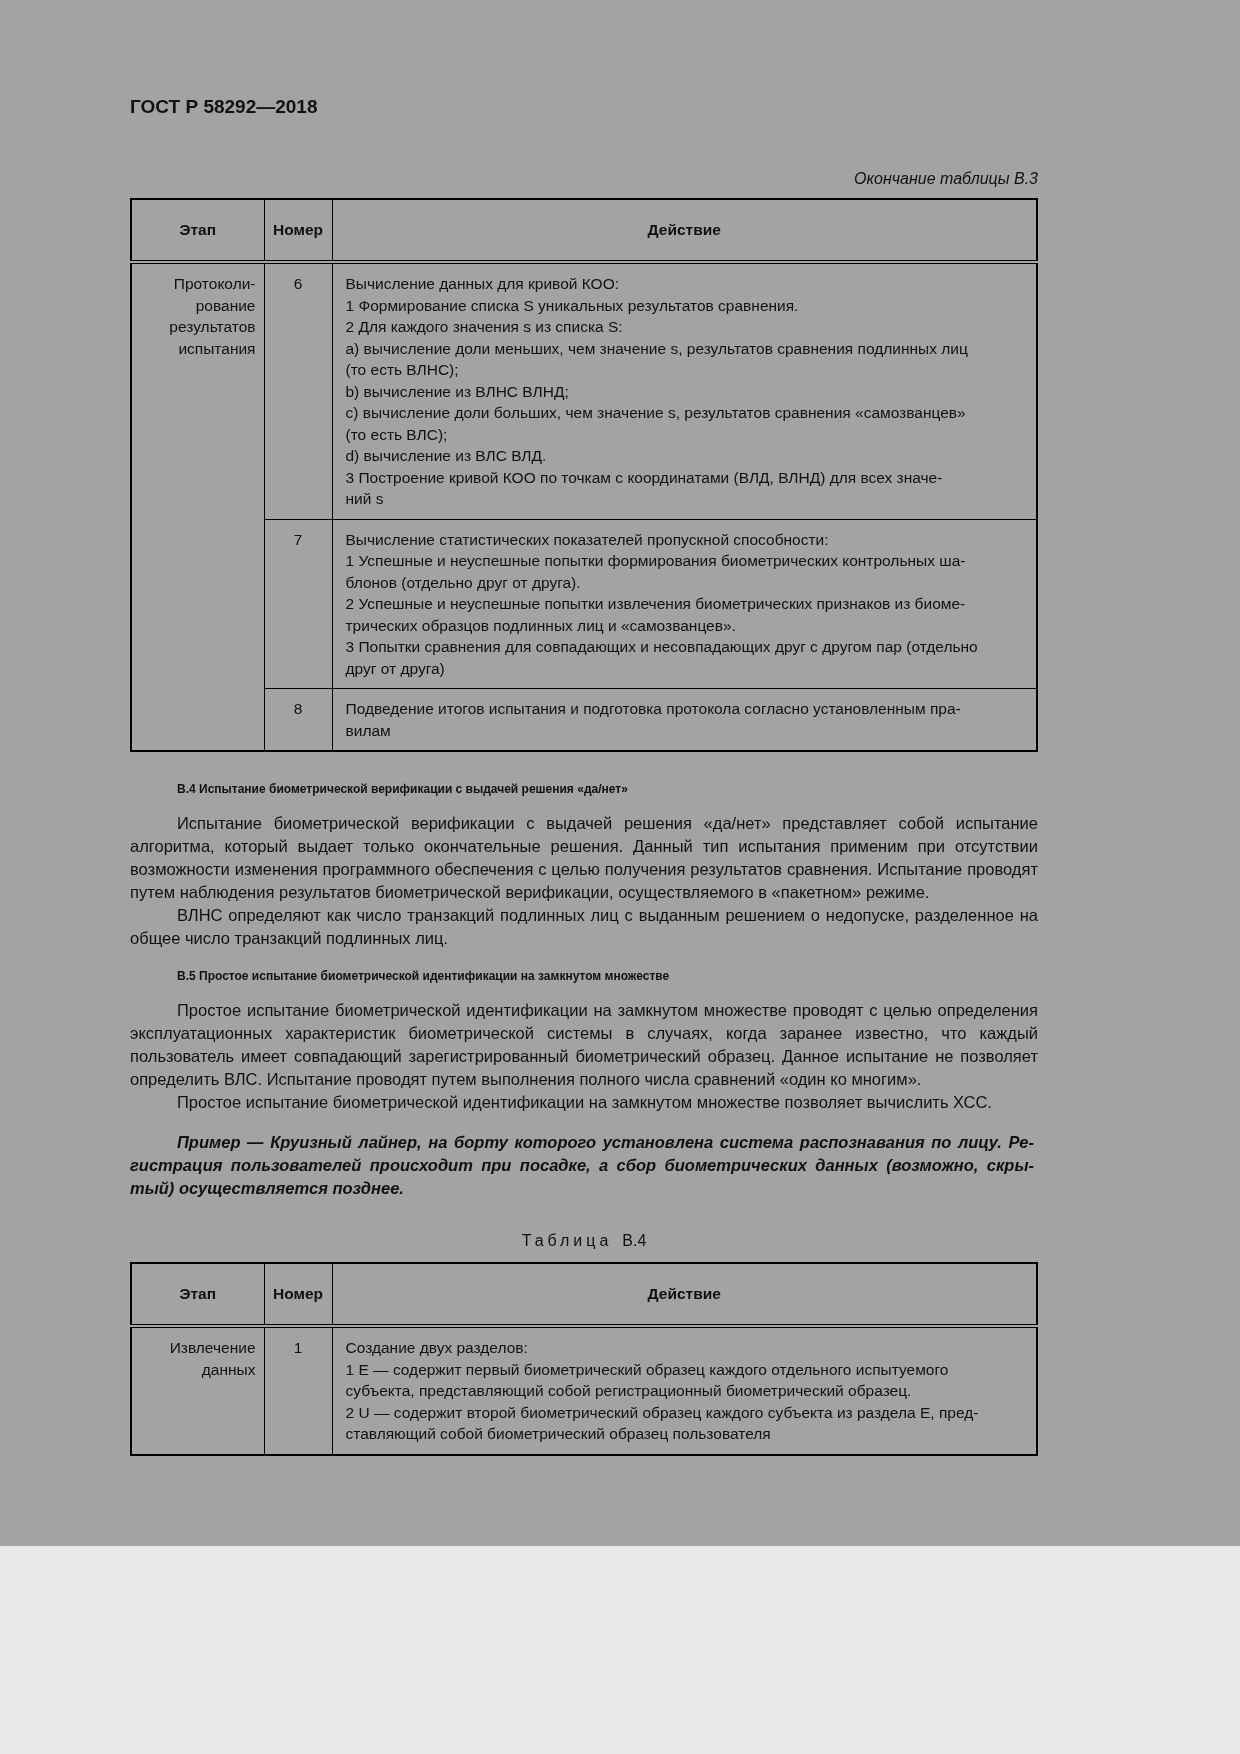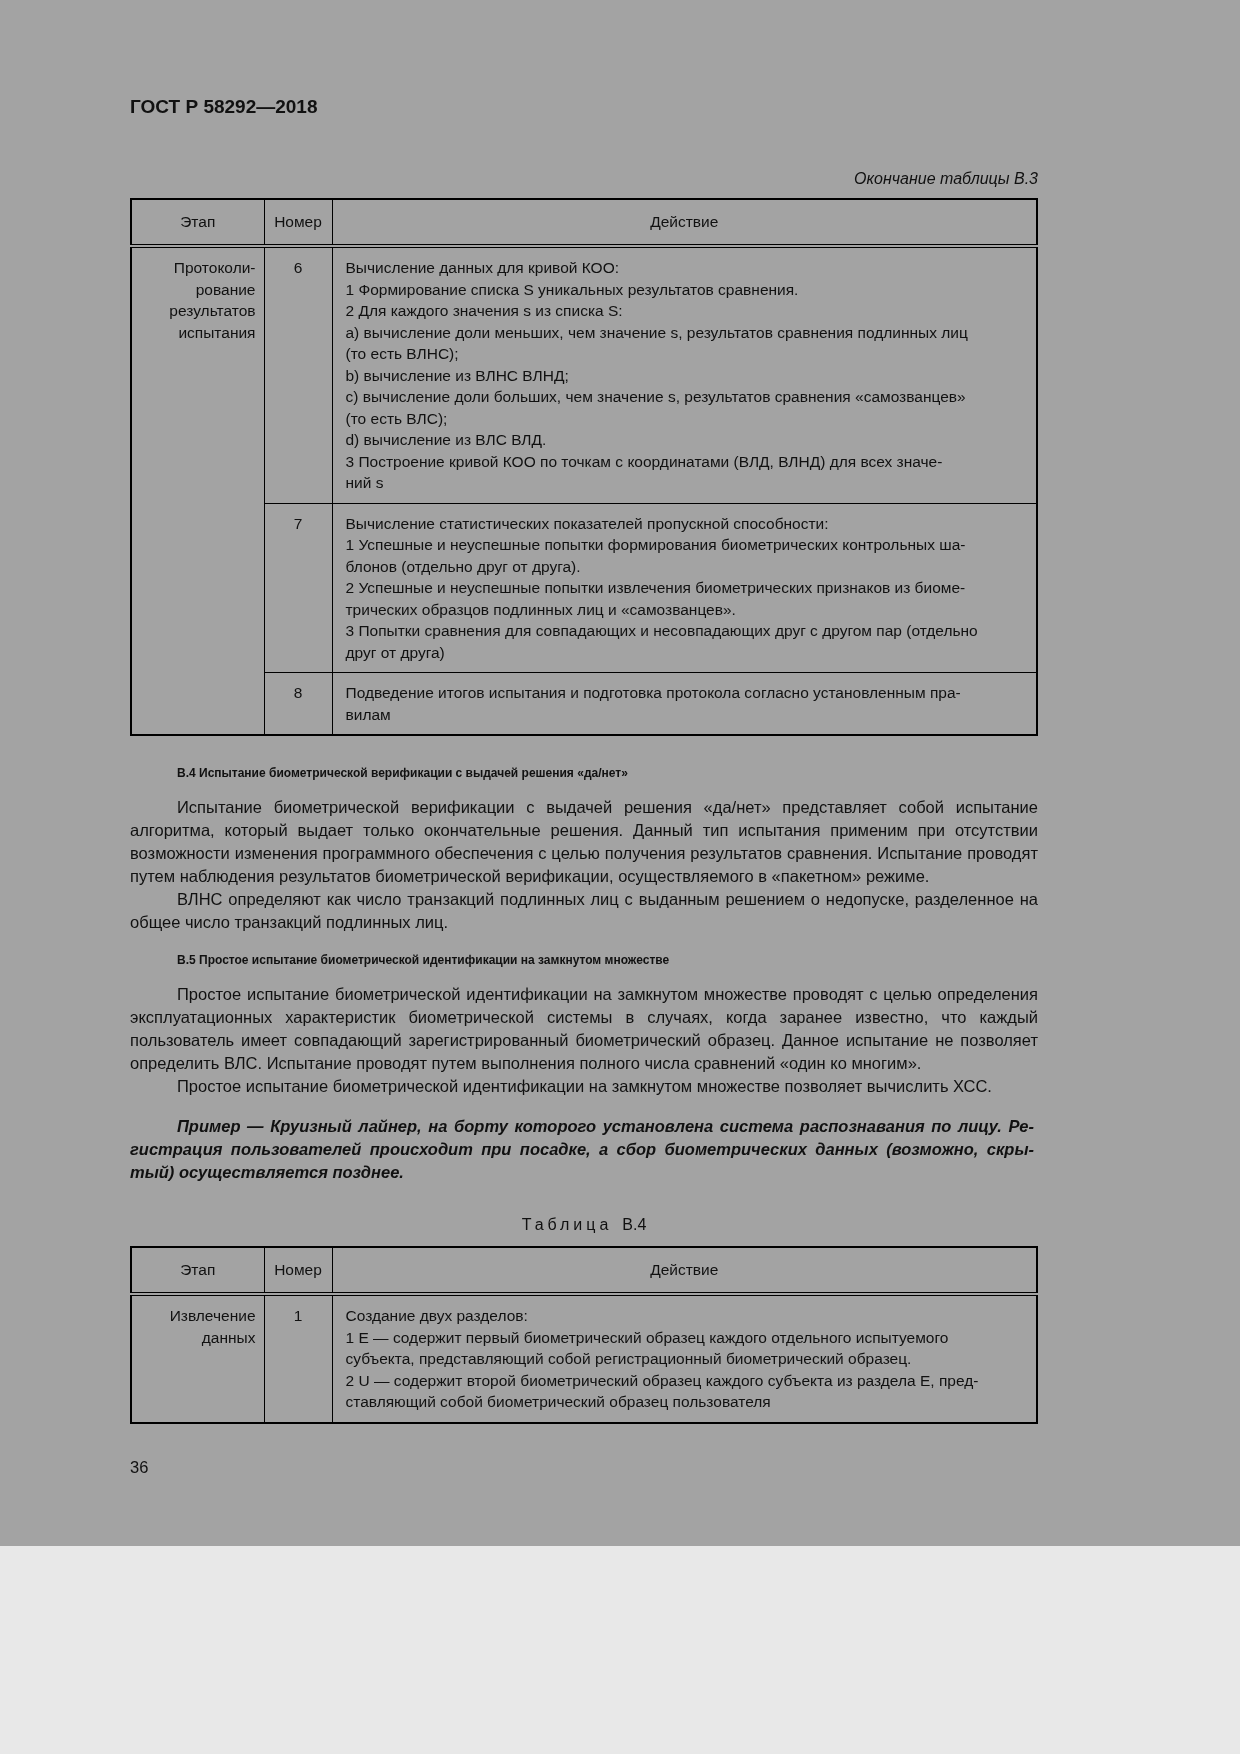--- a/index.html
+++ b/index.html
@@ -28,28 +28,28 @@
   }
   table.gost-table {
     width: 100%;
     border-collapse: collapse;
     table-layout: fixed;
     border: 2px solid #000;
     font-size: 15.5px;
     line-height: 21.5px;
   }
   table.gost-table th {
-    font-weight: normal;
+    font-weight: bold;
     font-size: 15.5px;
     border: 1px solid #000;
     border-bottom: 4px double #000;
     height: 40px;
     text-align: center;
     vertical-align: middle;
-    padding: 2px 6px;
+    padding: 10px 6px;
   }
   table.gost-table td {
     border: 1px solid #000;
     vertical-align: top;
     white-space: pre-line;
   }
   .col-stage  { width: 133px; }
   .col-number { width: 68px; }
   td.stage-cell  { padding: 9px 8px 9px 11px; text-align: right; }
   td.num-cell    { padding: 9px 2px; text-align: center; }
@@ -185,15 +185,14 @@
         <td class="num-cell">1</td>
         <td class="action-cell">Создание двух разделов:
 1 E — содержит первый биометрический образец каждого отдельного испытуемого
 субъекта, представляющий собой регистрационный биометрический образец.
 2 U — содержит второй биометрический образец каждого субъекта из раздела E, пред-
 ставляющий собой биометрический образец пользователя</td>
       </tr>
     </tbody>
   </table>
 
-  <div class="page-number">36</div>
 
 </div>
 
 </body></html>

